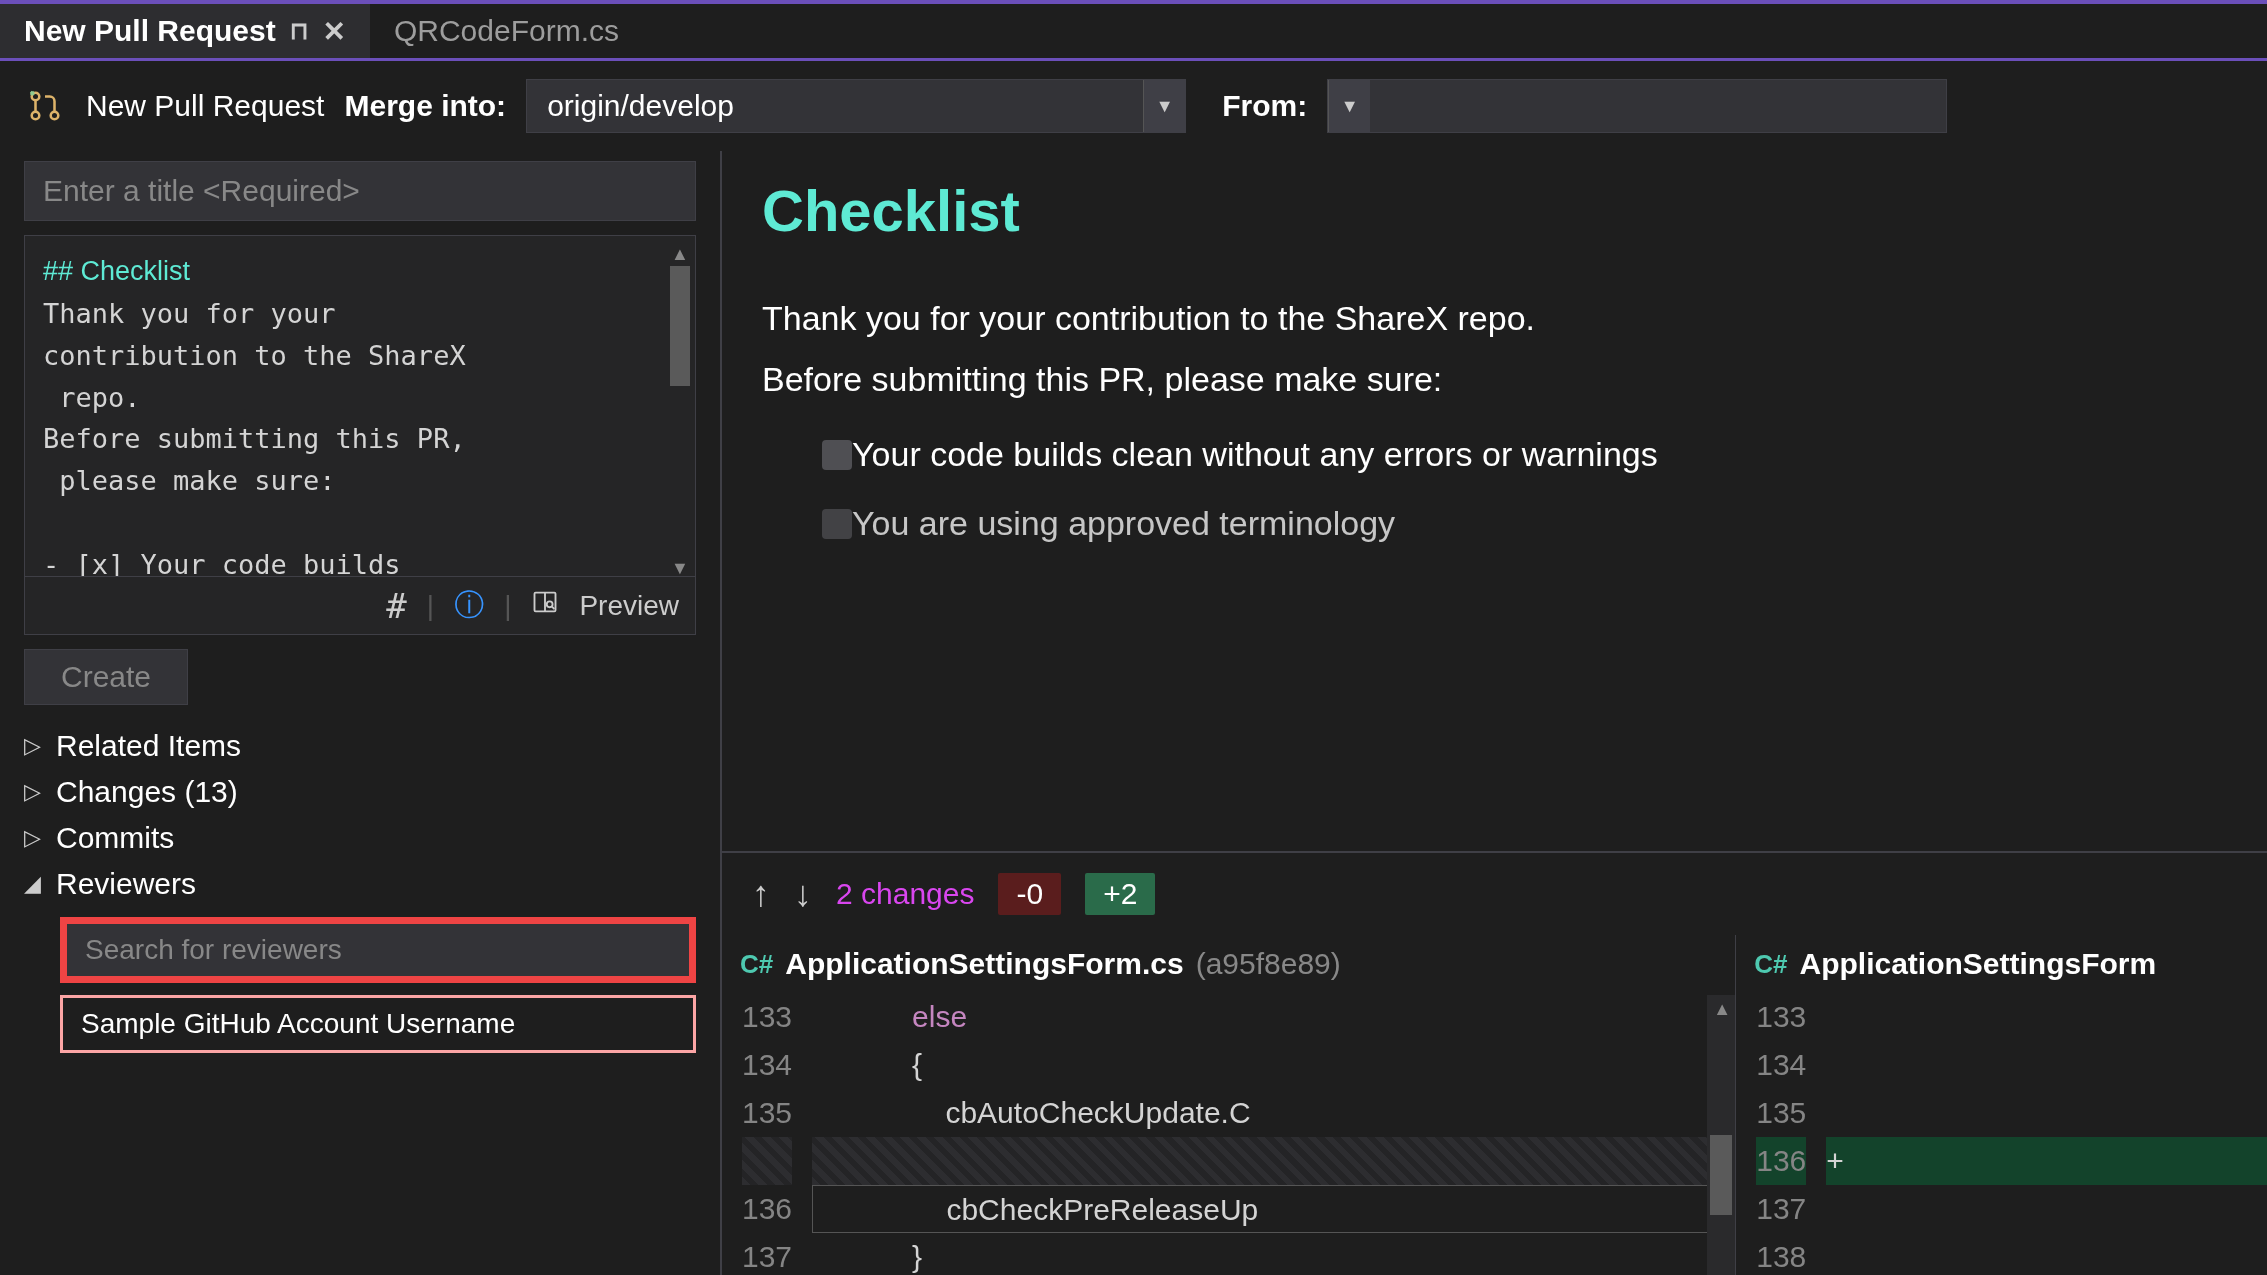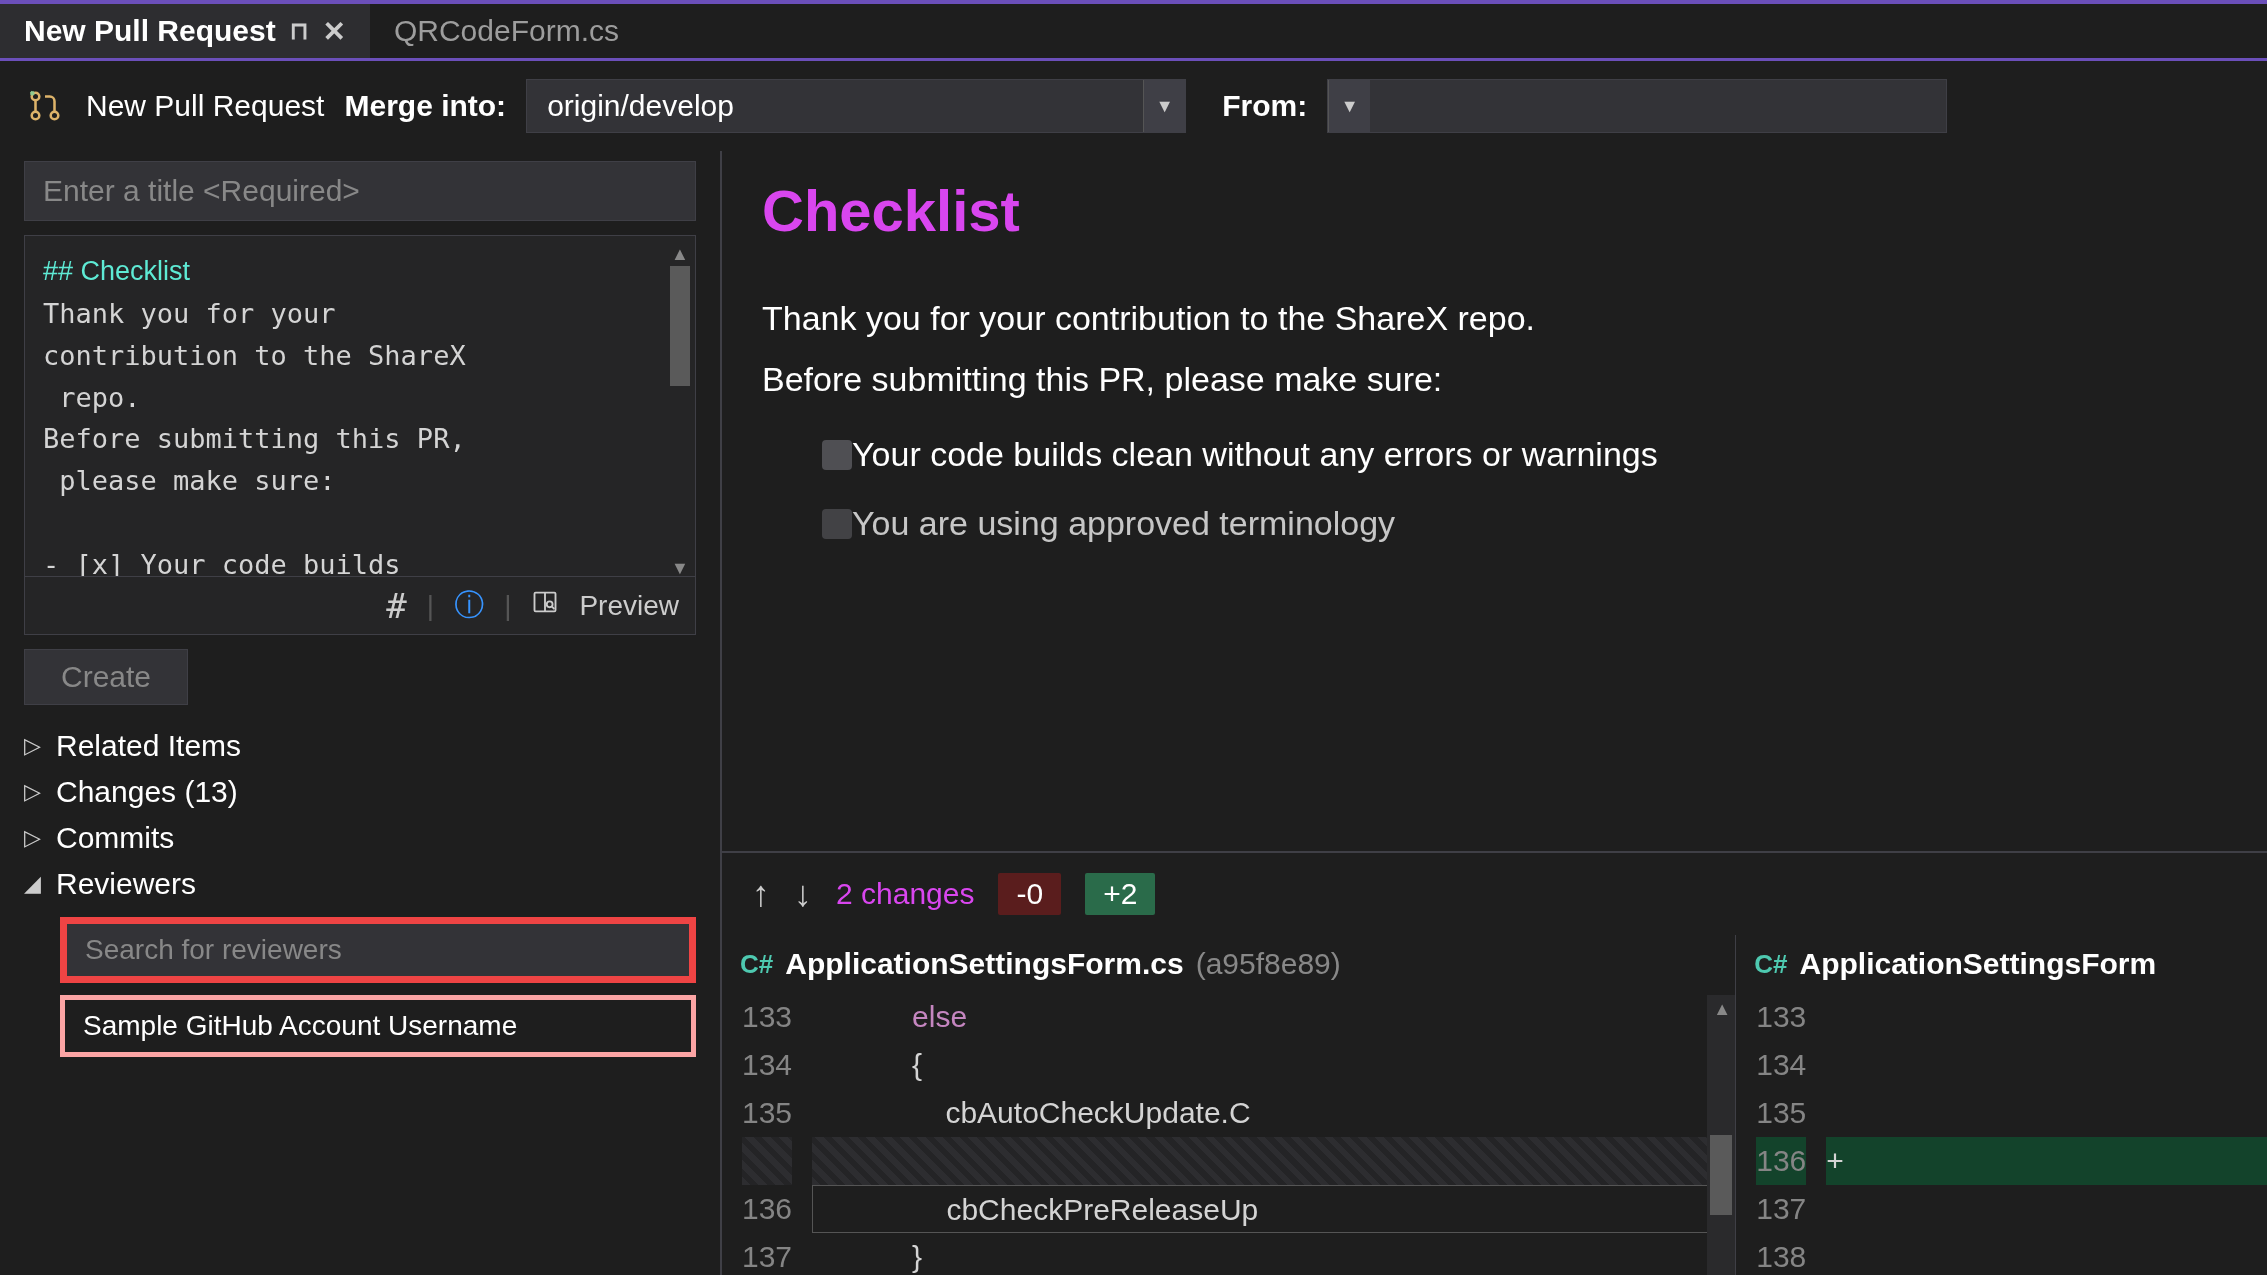--- a/index.html
+++ b/index.html
@@ -34,24 +34,24 @@
 .desc-toolbar { display: flex; justify-content: flex-end; align-items: center; gap: 20px; padding: 8px 16px; border-top: 1px solid #3f3f46; font-size: 28px; color: #cccccc; }
 .desc-toolbar .sep { color: #555; }
 .info-circle { color: #3794ff; font-size: 30px; }
 
 .create-btn { border: 1px solid #3f3f46; background: #333337; color: #888; padding: 10px 36px; font-size: 30px; width: fit-content; margin-bottom: 18px; }
 
 .tree-item { display: flex; align-items: center; gap: 12px; font-size: 30px; color: #ffffff; padding: 6px 0; cursor: pointer; }
 .tree-arrow { width: 20px; color: #cccccc; font-size: 22px; }
 
 .reviewer-search { border: 7px solid #ef4444; background: #333337; padding: 10px 18px; font-size: 28px; color: #888; margin: 10px 0 12px 36px; }
-.reviewer-item { border: 5px solid #fca5a5; padding: 10px 18px; font-size: 28px; color: #ffffff; margin-left: 36px; }
+.reviewer-item { border: 3px solid #fca5a5; padding: 10px 18px; font-size: 28px; color: #ffffff; margin-left: 36px; }
 
 .preview { padding: 26px 40px; flex: 0 0 auto; overflow: hidden; height: 700px; }
-.preview h1 { font-size: 58px; font-weight: 700; color: #d946ef; margin-bottom: 48px; }
+.preview h1 { font-size: 58px; font-weight: 700; color: #5eead4; margin-bottom: 48px; }
 .preview p { font-size: 34px; color: #ffffff; line-height: 1.55; margin-bottom: 8px; }
 .check-row { display: flex; align-items: center; margin-top: 30px; padding-left: 60px; }
 .checkbox { width: 30px; height: 30px; background: #4f4f53; border-radius: 4px; }
 .check-label { font-size: 34px; color: #ffffff; }
 
 .diff { border-top: 2px solid #3f3f46; flex: 1; display: flex; flex-direction: column; }
 .diff-toolbar { display: flex; align-items: center; gap: 24px; padding: 20px 30px; font-size: 30px; }
 .nav-arrow { color: #cccccc; font-size: 36px; }
 .changes-text { color: #d946ef; }
 .badge { padding: 4px 18px; border-radius: 2px; font-size: 30px; }

